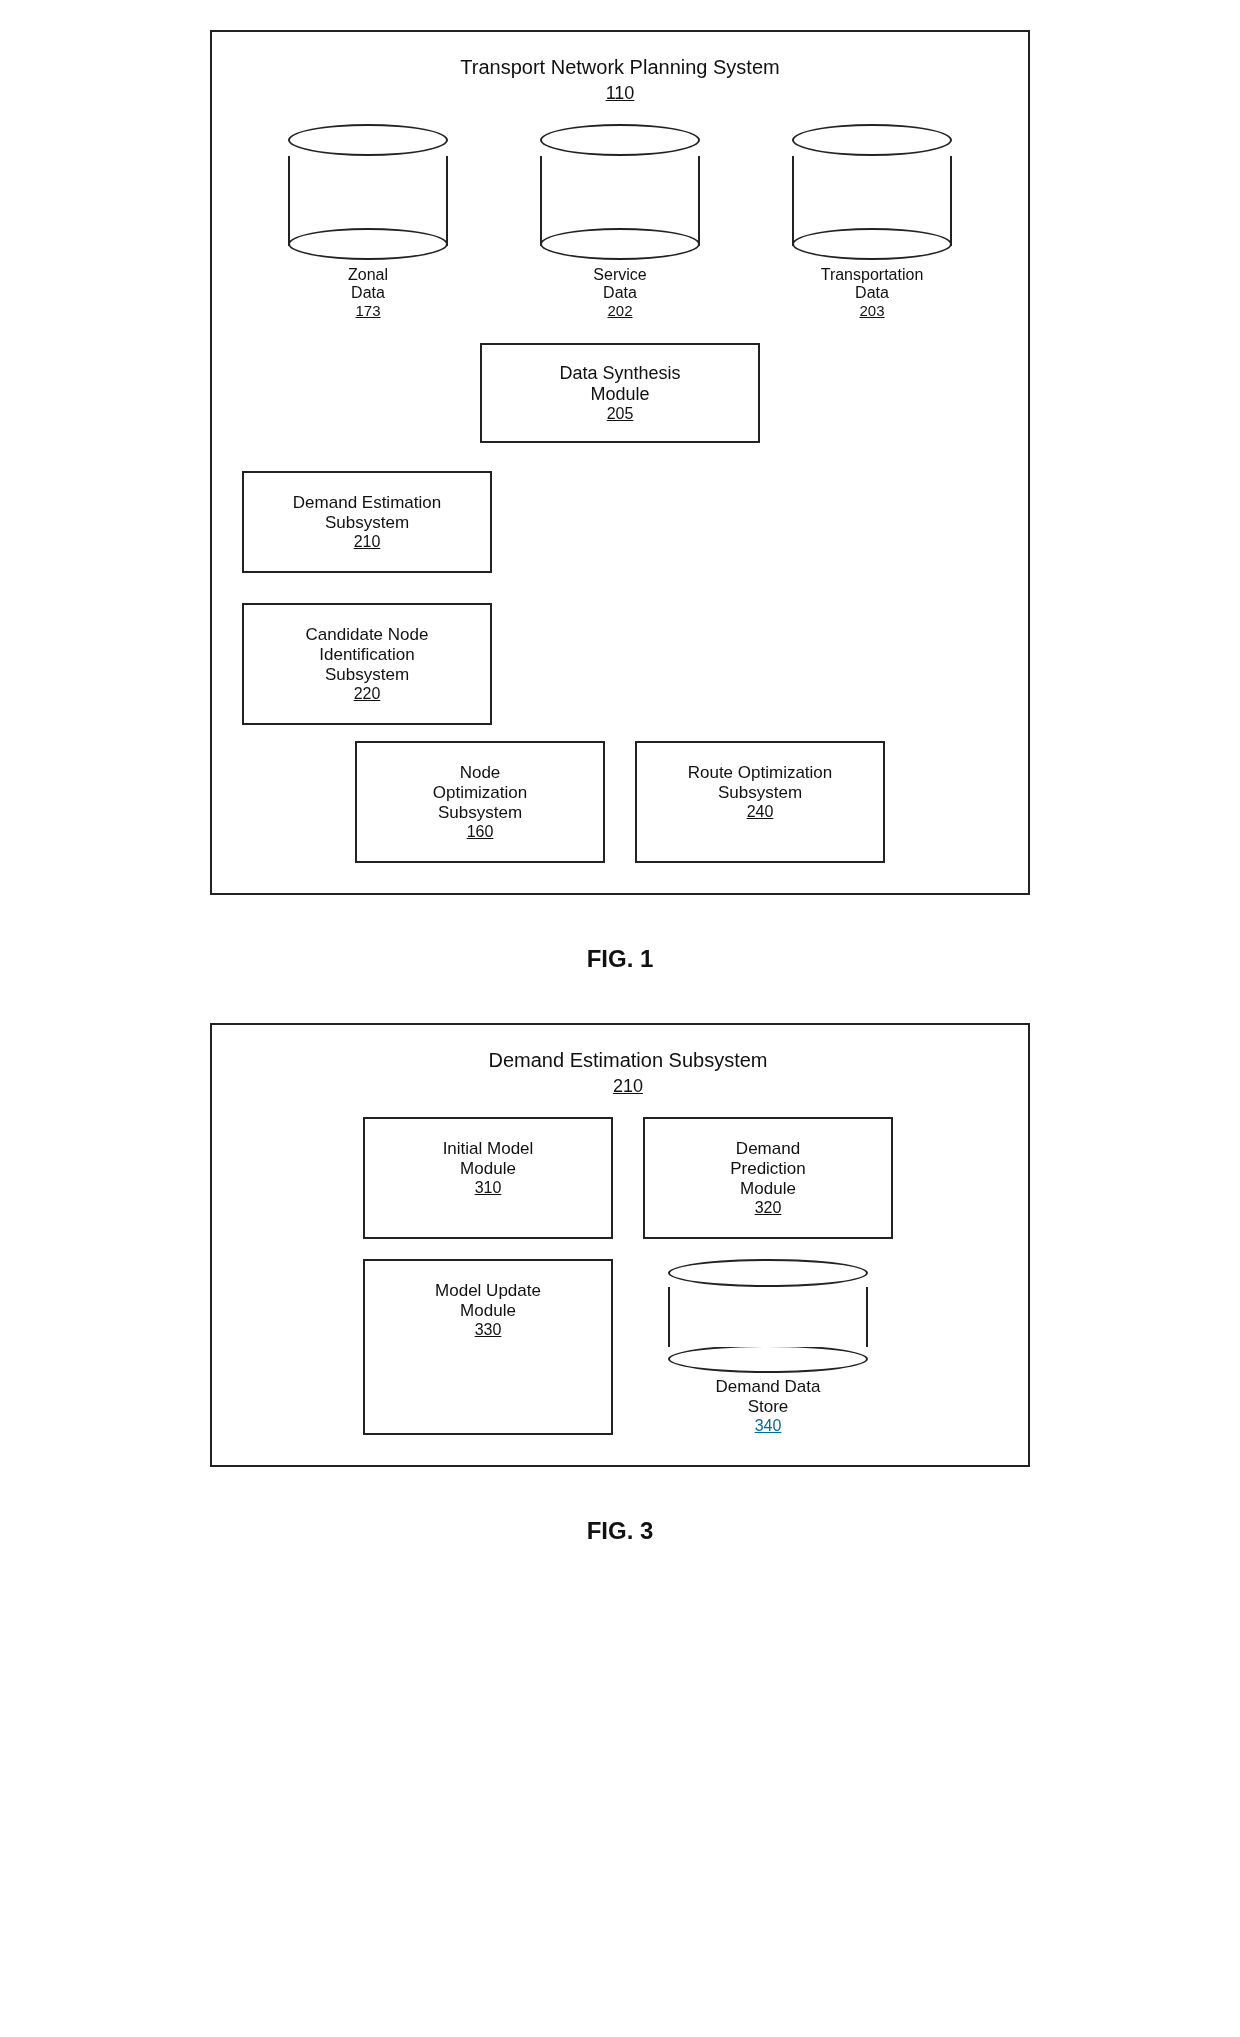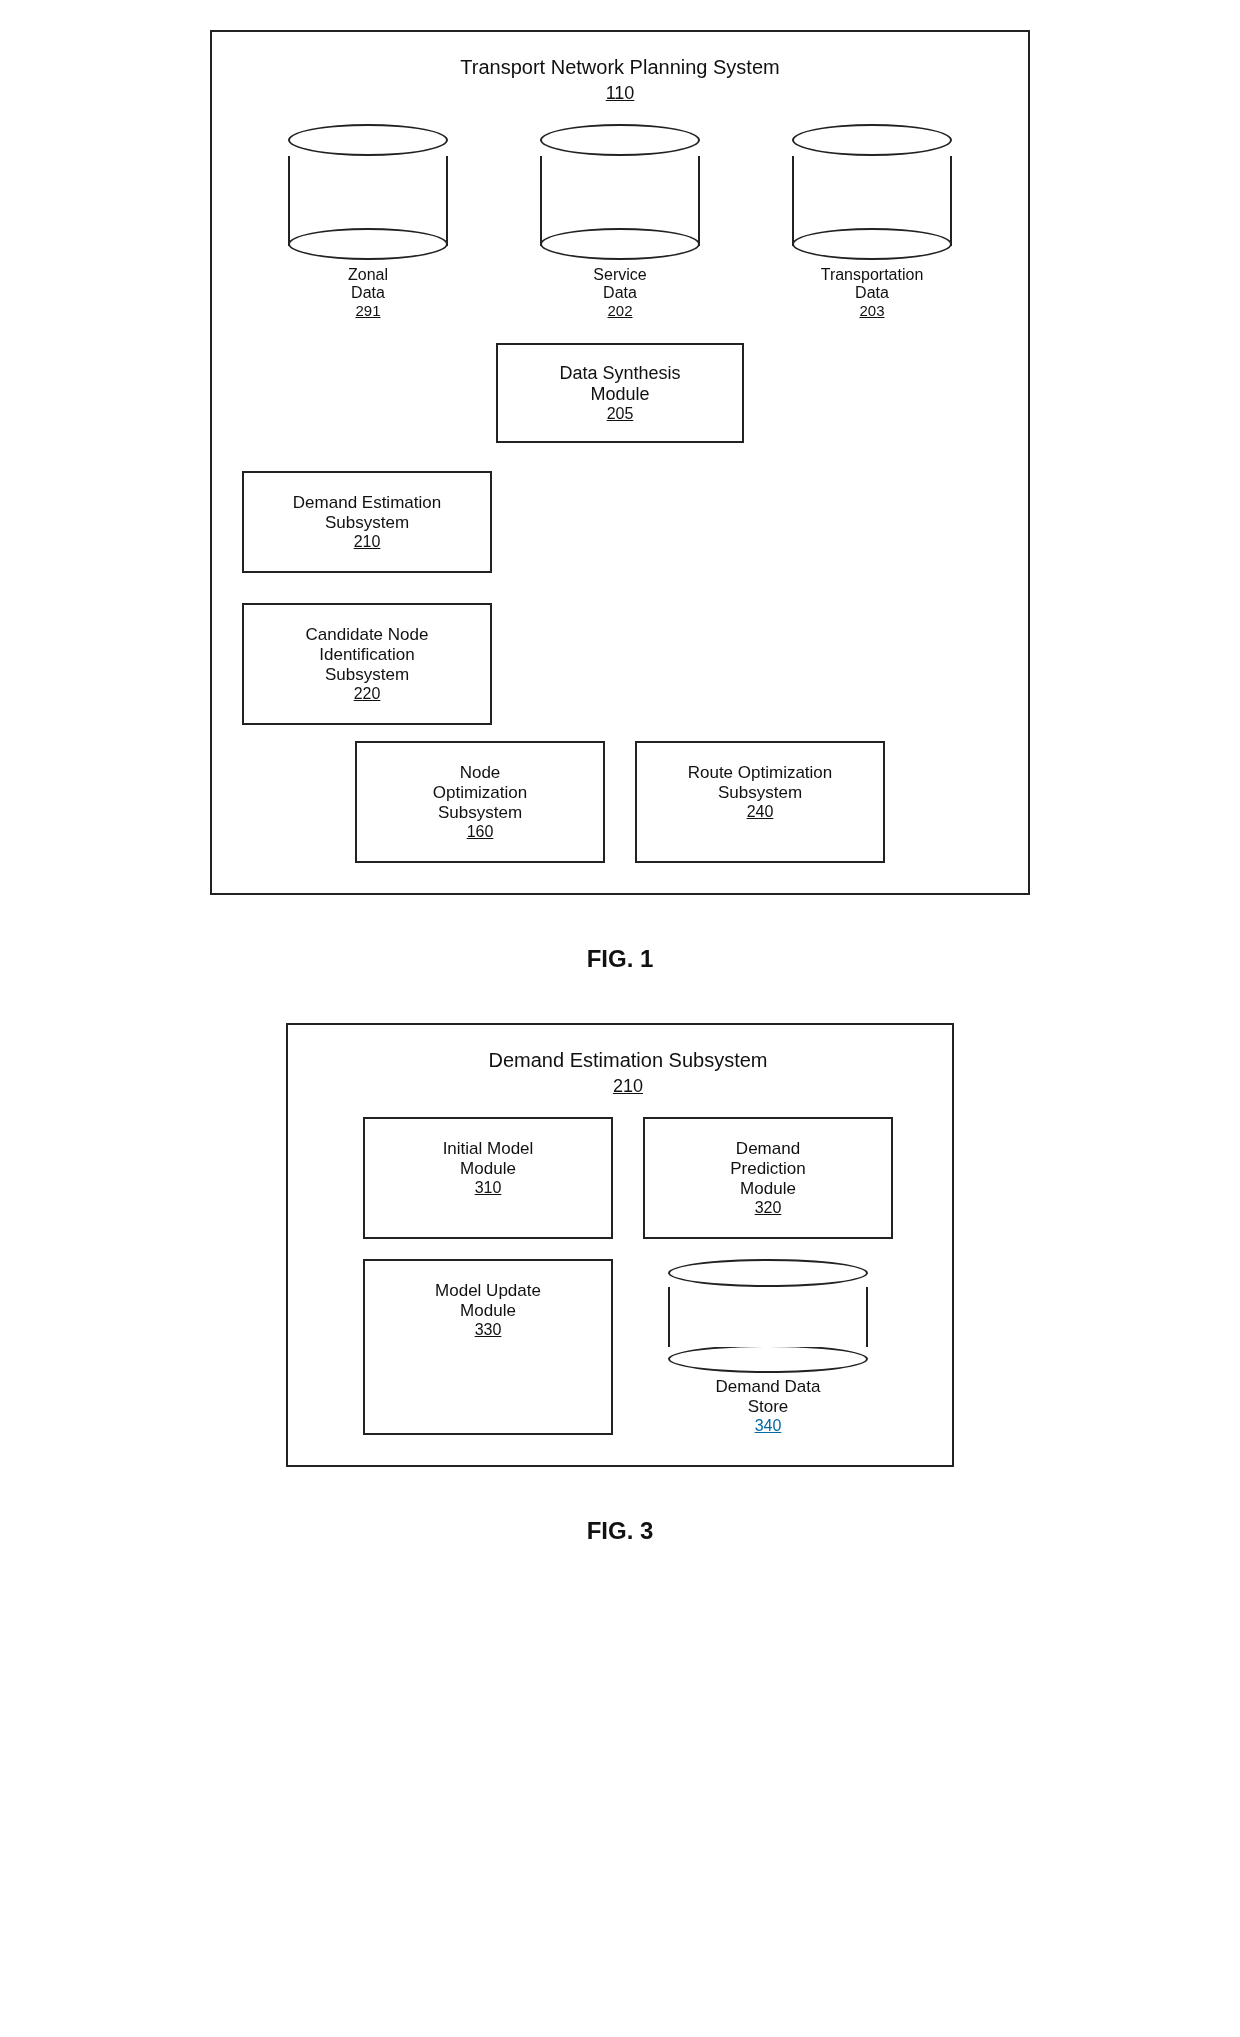--- a/index.html
+++ b/index.html
@@ -105,21 +105,21 @@
 
     .cylinder-ref {
       text-align: center;
       font-size: 15px;
       text-decoration: underline;
       color: #111;
     }
 
     .center-module {
       border: 2px solid #222;
-      width: 248px;
+      width: 280px;
       padding: 18px 20px;
       text-align: center;
       background: #fff;
       margin-bottom: 8px;
     }
 
     .module-label {
       font-size: 18px;
       color: #111;
     }
@@ -162,21 +162,21 @@
       color: #111;
       text-align: center;
       margin-top: 10px;
       margin-bottom: 10px;
     }
 
     
     .fig3-outer {
       border: 2px solid #222;
       padding: 24px 30px 30px 46px;
-      width: 668px;
+      width: 820px;
       background: #fff;
     }
 
     
     .drum {
       width: 200px;
       position: relative;
       display: flex;
       flex-direction: column;
       align-items: center;
@@ -244,21 +244,21 @@
     <div class="cylinders-row">
 
       <div class="cylinder-wrapper">
         <div class="cylinder">
           <div class="cylinder-top"></div>
           <div class="cylinder-body">
             <div class="cylinder-bottom-ellipse"></div>
           </div>
         </div>
         <div class="cylinder-label">Zonal<br>Data</div>
-        <div class="cylinder-ref">291</div>
+        <div class="cylinder-ref">173</div>
       </div>
 
       <div class="cylinder-wrapper">
         <div class="cylinder">
           <div class="cylinder-top"></div>
           <div class="cylinder-body">
             <div class="cylinder-bottom-ellipse"></div>
           </div>
         </div>
         <div class="cylinder-label">Service<br>Data</div>

